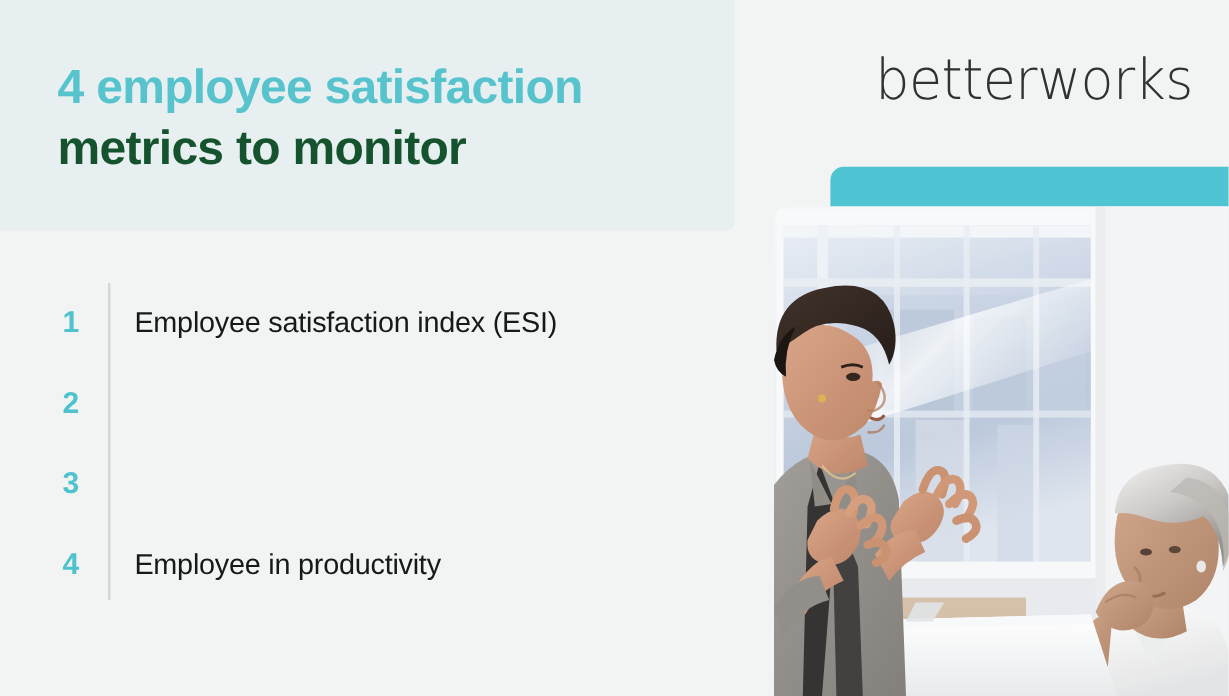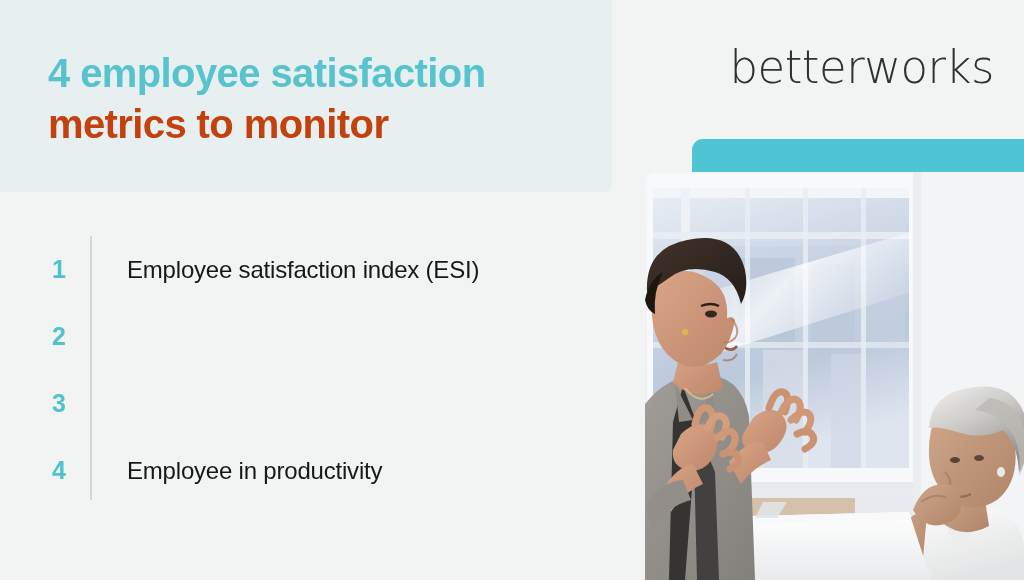--- a/index.html
+++ b/index.html
@@ -17,38 +17,38 @@
     position:absolute;left:0;top:0;width:612px;height:192px;
     background:#e8eff0;
     border-bottom-right-radius:6px;
   }
   .title-block{position:absolute;left:48px;top:48px;width:540px;}
   .title-line{
     font-size:40px;line-height:51px;font-weight:bold;
     letter-spacing:-0.6px;white-space:nowrap;
   }
   .title-line-1{color:#56c3cd;}
-  .title-line-2{color:#c2410c;}
+  .title-line-2{color:#14532d;}
 
   
   .metrics-list{position:absolute;left:40px;top:236px;width:560px;}
   .list-rule{
     position:absolute;left:50px;top:0;width:2px;height:264px;
     background:#d3d6d7;
   }
   .metric-row{
     position:relative;height:67px;display:flex;align-items:center;
   }
   .metric-num{
     width:50px;flex:0 0 50px;
     font-size:25px;font-weight:bold;color:#4ec3ce;
     text-align:left;padding-left:12px;box-sizing:border-box;
   }
   .metric-label{
-    padding-left:37px;
+    padding-left:22px;
     font-size:24px;color:#16181a;letter-spacing:-0.2px;white-space:nowrap;
   }
 
   
   .logo{
     position:absolute;right:30px;top:40px;
     font-size:45px;line-height:52px;font-weight:300;color:#2f3133;
     letter-spacing:-0.5px;
     font-family:"DejaVu Sans","Liberation Sans",sans-serif;
     transform:scaleY(1.04);transform-origin:right top;

